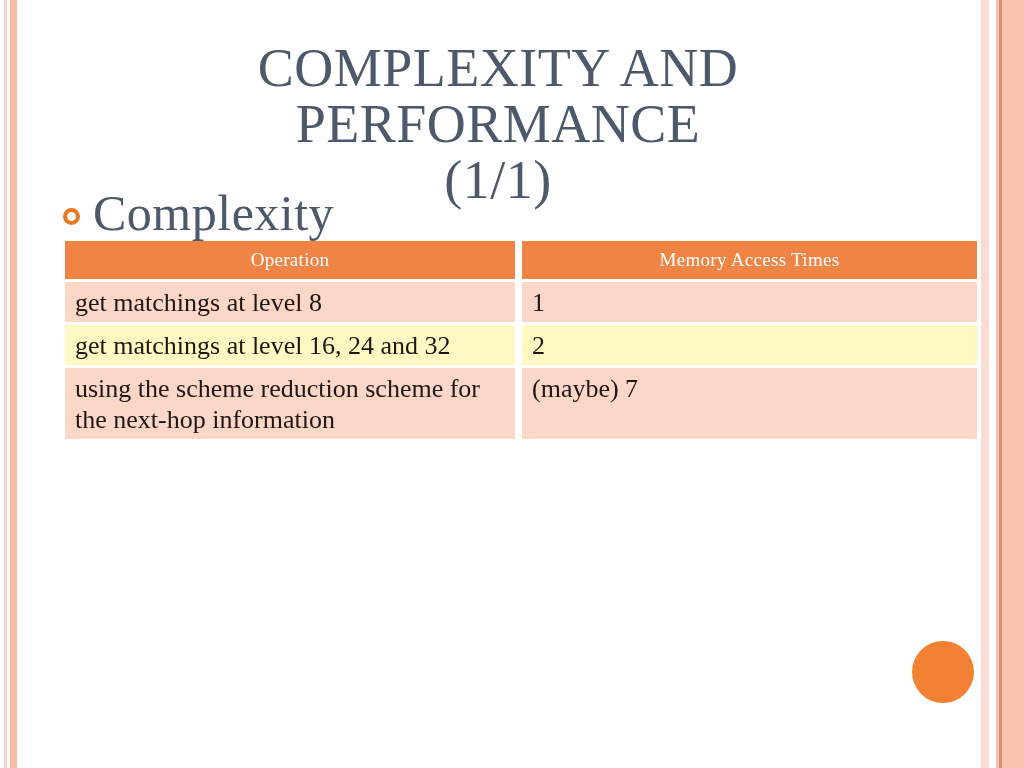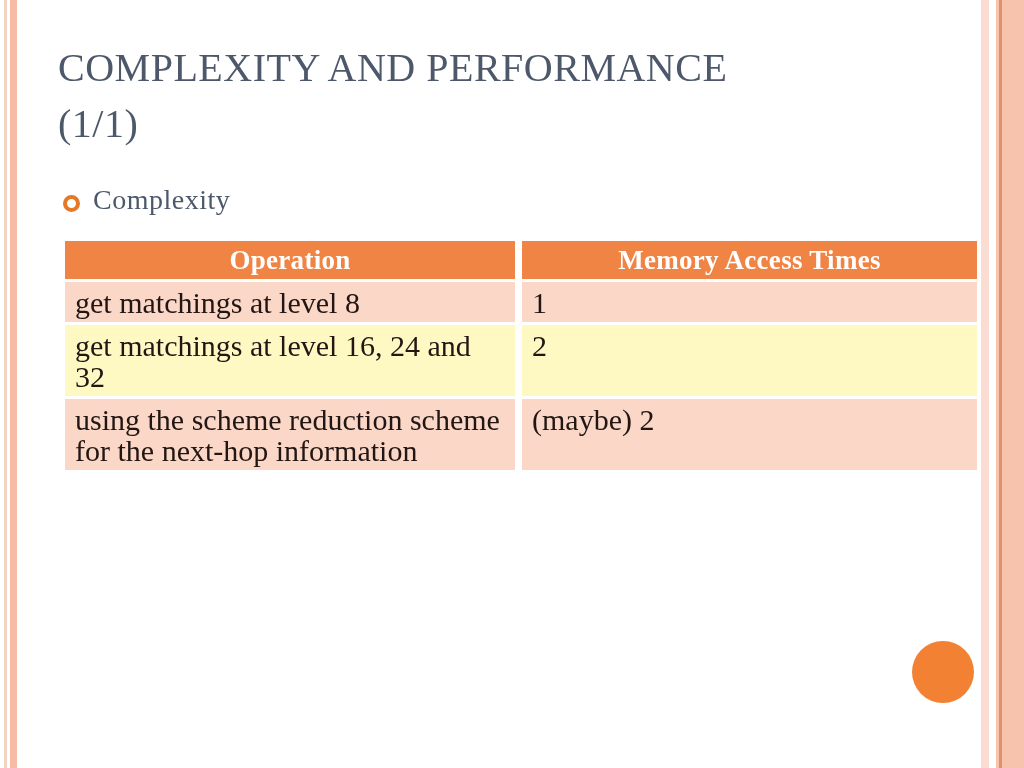--- a/index.html
+++ b/index.html
@@ -25,24 +25,25 @@
   .stripe-right-band { left: 996px; width: 28px; background: #f8c3ac; }
   .stripe-right-line { left: 999px; width: 3px;  background: #de916f; }
 
   
   .title {
     position: absolute;
     left: 58px;
     top: 40px;
     width: 880px;
     color: #4d596b;
-    font-size: 40px;
+    font-size: 54px;
     line-height: 56px;
     letter-spacing: 0.5px;
     font-weight: normal;
+    text-align: center;
   }
 
   
   .bullet-line {
     position: absolute;
     left: 63px;
     top: 184px;
     display: flex;
     align-items: center;
   }
@@ -51,49 +52,49 @@
     height: 9px;
     border: 4px solid #e87824;
     border-radius: 50%;
     background: #ffffff;
     margin-right: 13px;
     margin-top: 6px;
     flex: 0 0 auto;
   }
   .bullet-text {
     color: #4d596b;
-    font-size: 28px;
+    font-size: 50px;
     letter-spacing: 0.5px;
   }
 
   
   .cmp-table {
     position: absolute;
     left: 65px;
     top: 241px;
     width: 912px;
     display: grid;
     grid-template-columns: 450px 455px;
     column-gap: 7px;
     row-gap: 3px;
     background: #ffffff;
   }
   .th {
     height: 38px;
     background: #f08445;
     color: #ffffff;
-    font-weight: bold;
-    font-size: 27px;
+    font-weight: normal;
+    font-size: 19px;
     display: flex;
     align-items: center;
     justify-content: center;
     letter-spacing: 0.3px;
   }
   .td {
-    font-size: 30px;
+    font-size: 26px;
     color: #211613;
     padding: 5px 10px 4px 10px;
     line-height: 31px;
   }
   .row-odd  { background: #fbd7c7; min-height: 31px; }
   .row-even { background: #fef9c3; min-height: 31px; }
   .row-tall { min-height: 62px; }
 
   
   .accent-circle {
@@ -132,19 +133,19 @@
     <div class="th">Operation</div>
     <div class="th">Memory Access Times</div>
 
     <div class="td row-odd">get matchings at level 8</div>
     <div class="td row-odd">1</div>
 
     <div class="td row-even">get matchings at level 16, 24 and 32</div>
     <div class="td row-even">2</div>
 
     <div class="td row-odd row-tall">using the scheme reduction scheme for the next-hop information</div>
-    <div class="td row-odd row-tall">(maybe) 2</div>
+    <div class="td row-odd row-tall">(maybe) 7</div>
 
   </div>
 
   <div class="accent-circle"></div>
 
 </div>
 
 </body></html>

